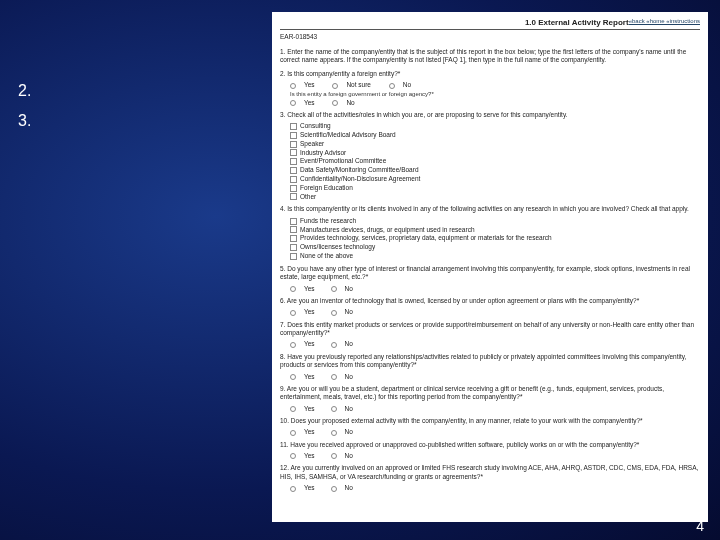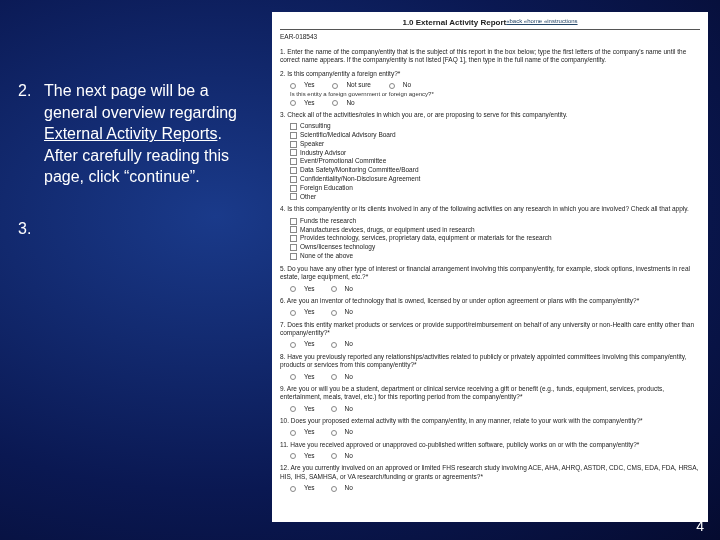--- a/index.html
+++ b/index.html
@@ -24,21 +24,21 @@
   .form-panel {
     position: absolute;
     left: 272px; top: 12px;
     width: 436px; height: 510px;
     background: #fff;
     color: #222;
     font-size: 6.5px;
     padding: 6px 8px;
     overflow: hidden;
   }
-  .form-head { display: flex; justify-content: center; border-bottom: 1px solid #555; padding-bottom: 2px; margin-bottom: 3px; }
+  .form-head { display: flex; justify-content: flex-end; border-bottom: 1px solid #555; padding-bottom: 2px; margin-bottom: 3px; }
   .form-title { font-weight: bold; font-size: 8px; }
   .form-links { color: #246; text-decoration: underline; font-size: 6px; }
   .ear-id { font-size: 6.5px; margin-bottom: 8px; }
   .q { margin: 5px 0 3px 0; line-height: 1.3; }
   .yn { margin: 2px 0 2px 10px; }
   .yn span { margin-right: 8px; }
   .radio { display:inline-block; width:6px; height:6px; border:1px solid #888; border-radius:50%; vertical-align:middle; margin-right:2px; }
   .cb { display:inline-block; width:7px; height:7px; border:1px solid #888; vertical-align:middle; margin-right:3px; }
   .cblist { margin: 2px 0 4px 10px; }
   .cblist div { margin: 1px 0; }
@@ -49,23 +49,20 @@
     right: 16px; bottom: 6px;
     color: #fff; font-size: 14px;
   }
 </style>
 </head>
 <body>
 
 <div class="left-panel">
   <div class="instr">
     <span class="num">2.</span>
-    <span class="indent">
-      <span>The next page will be a general overview regarding </span><span class="underline">External Activity Reports</span><span>. After carefully reading this page, click “continue”.</span>
-    </span>
   </div>
   <div class="instr">
     <span class="num">3.</span>
   </div>
 </div>
 
 <div class="form-panel">
   <div class="form-head">
     <span class="form-title">1.0 External Activity Report</span>
     <span class="form-links">«back «home «instructions</span>

